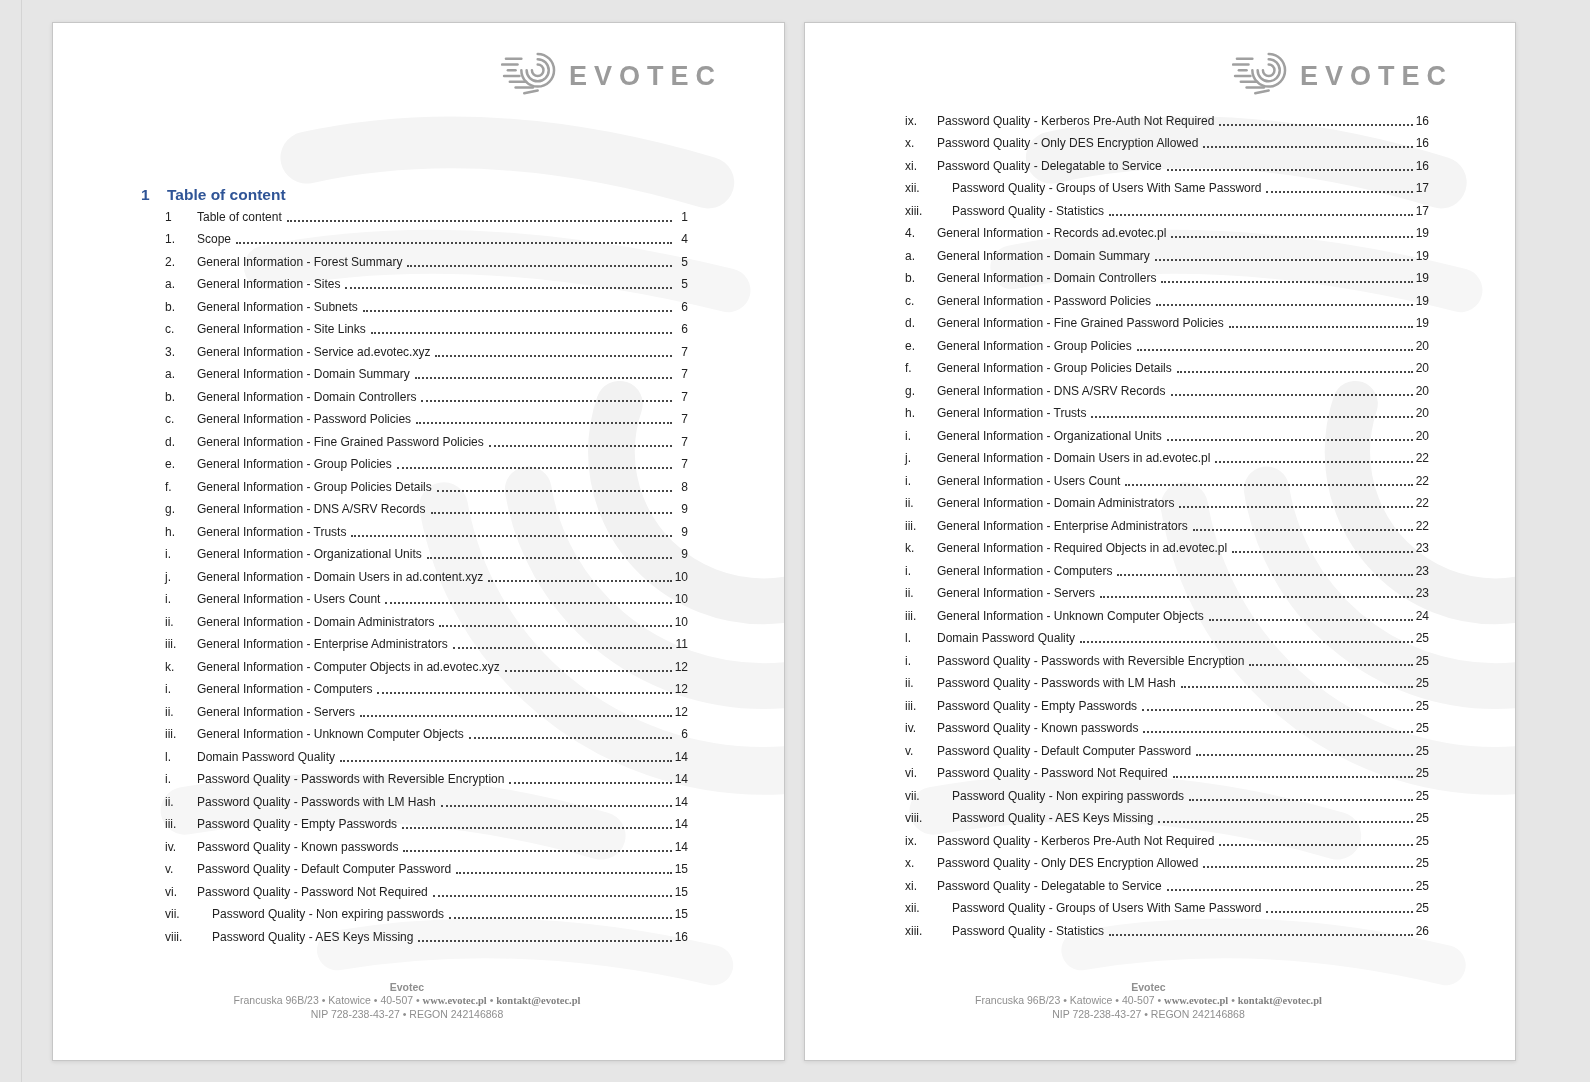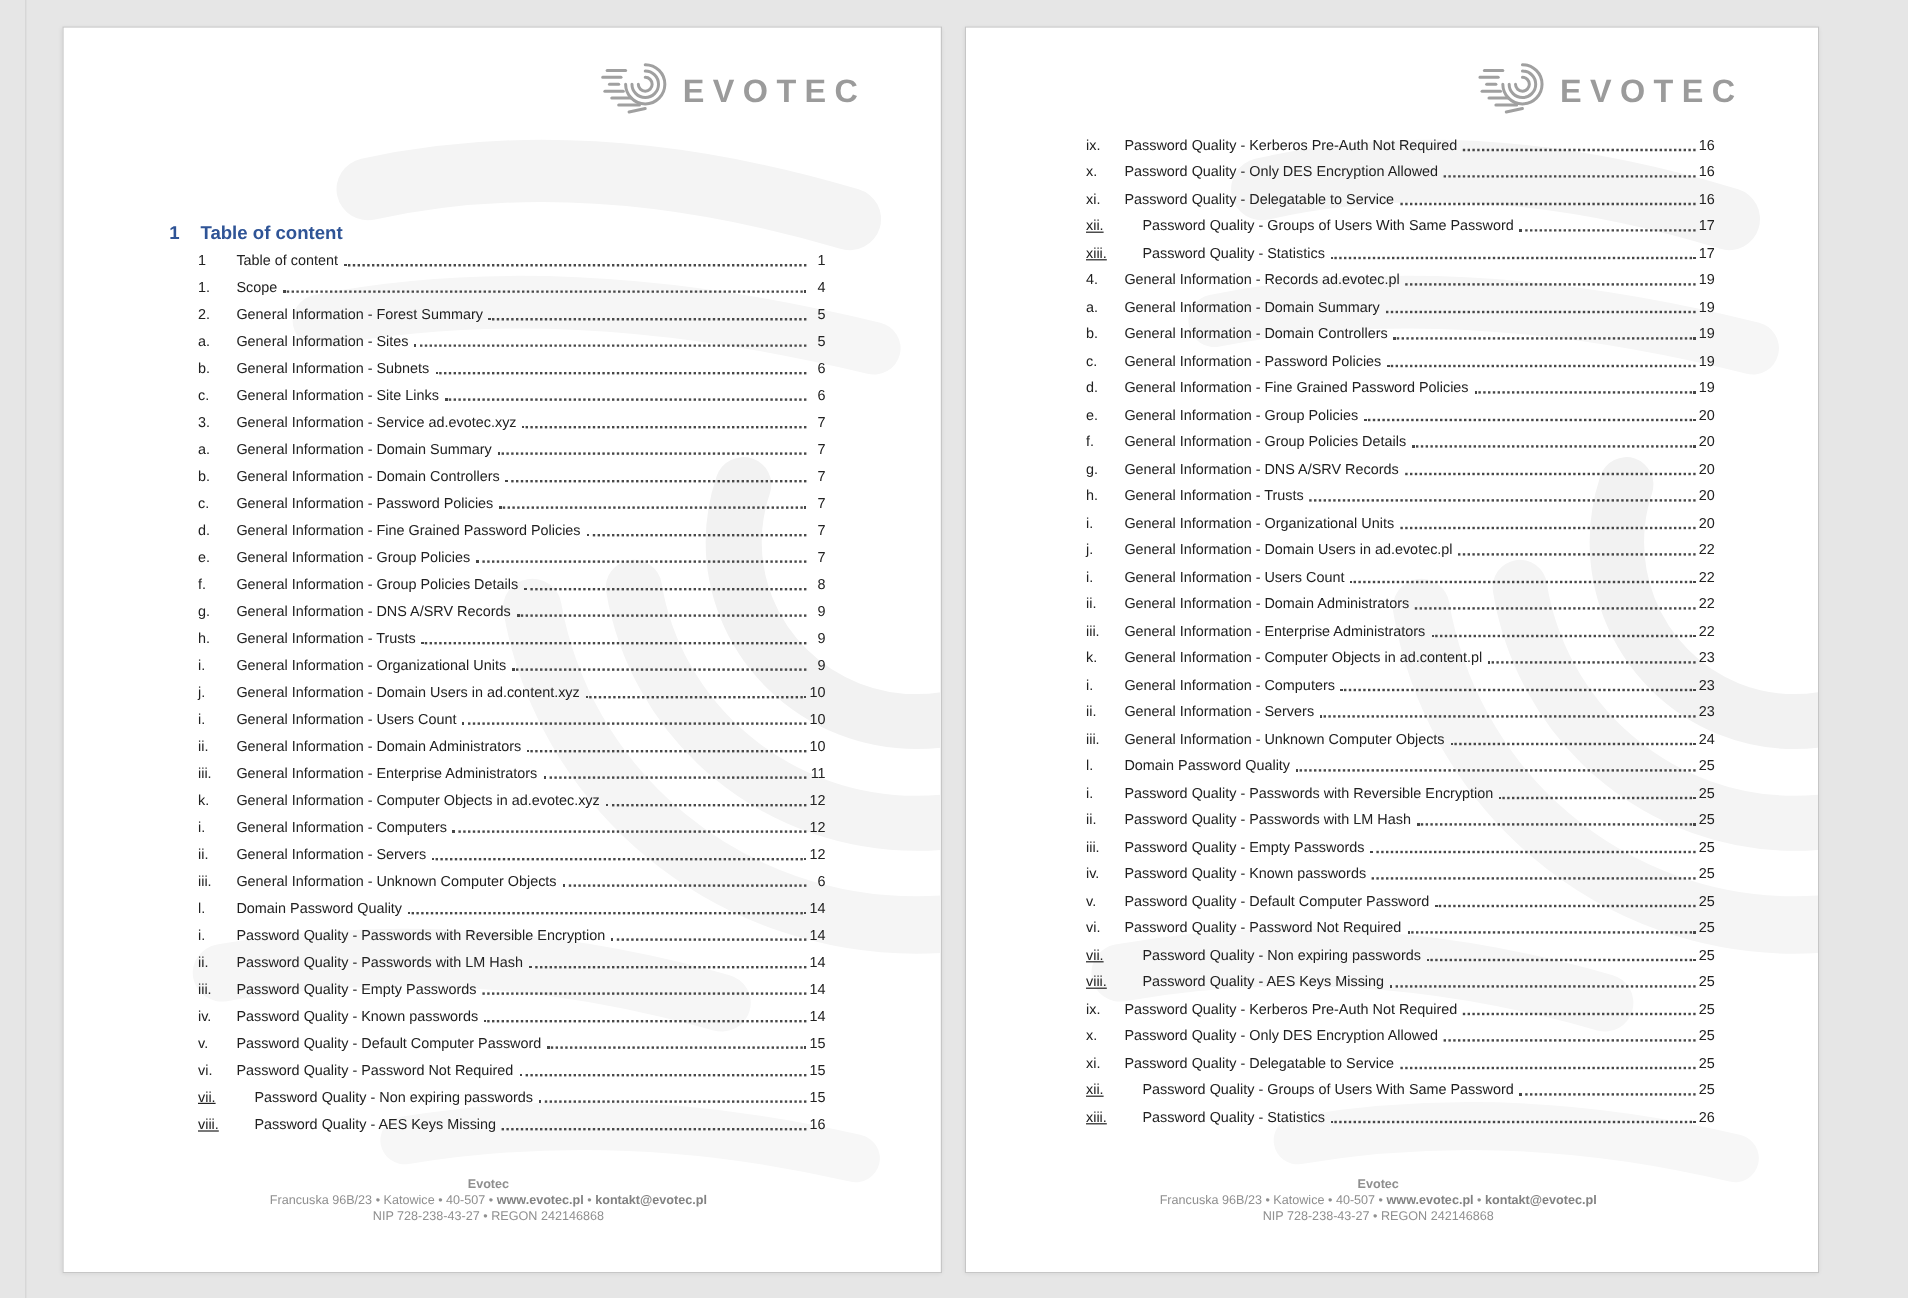--- a/index.html
+++ b/index.html
@@ -49,36 +49,36 @@
   #page1 .toc { left:112px; top:180px; width:523px; }
   #page2 .toc { left:100px; top:84px;  width:524px; }
 
   .toc-row {
     height:22.5px; display:flex; align-items:flex-end;
     padding-bottom:2px;
     font-size:12px; color:#212121;
     cursor:pointer;
   }
   .toc-label { flex:0 0 32px; }
-  .toc-row.indent .toc-label { flex-basis:47px;text-decoration:underline; }
+  .toc-row.indent .toc-label { flex-basis:47px; }
   .toc-text { white-space:nowrap; }
   .leader {
     flex:1 1 auto; height:5px;
     margin:0 2px 2px 5px;
     border-bottom:2px dotted #474747;
   }
   .pagenum { min-width:14px; text-align:right; }
 
   .footer {
     position:absolute; top:958px; left:0; right:23px;
     text-align:center;
     font-size:10.5px; line-height:13.4px; color:#8f8f8f;
   }
   .f-company { font-weight:600; }
-  .footer .b { font-weight:bold; color:#828282; }
+  .footer .b { font-weight:bold; color:#828282;font-family:Liberation Serif, serif; }
 </style>
 </head>
 <body>
 
 <div class="window-edge"></div>
 
 <div class="page" id="page1">
     <svg class="wm" viewBox="0 0 720 1040" preserveAspectRatio="none">
     <g fill="none" stroke-linecap="round">
       <path d="M 250 135 Q 430 95 645 160" stroke="#f4f4f4" stroke-width="52"></path>
@@ -443,21 +443,21 @@
     <span class="pagenum">22</span>
   </div>
         <div class="toc-row">
     <span class="toc-label">iii.</span>
     <span class="toc-text">General Information - Enterprise Administrators</span>
     <span class="leader"></span>
     <span class="pagenum">22</span>
   </div>
         <div class="toc-row">
     <span class="toc-label">k.</span>
-    <span class="toc-text">General Information - Computer Objects in ad.content.pl</span>
+    <span class="toc-text">General Information - Required Objects in ad.evotec.pl</span>
     <span class="leader"></span>
     <span class="pagenum">23</span>
   </div>
         <div class="toc-row">
     <span class="toc-label">i.</span>
     <span class="toc-text">General Information - Computers</span>
     <span class="leader"></span>
     <span class="pagenum">23</span>
   </div>
         <div class="toc-row">

